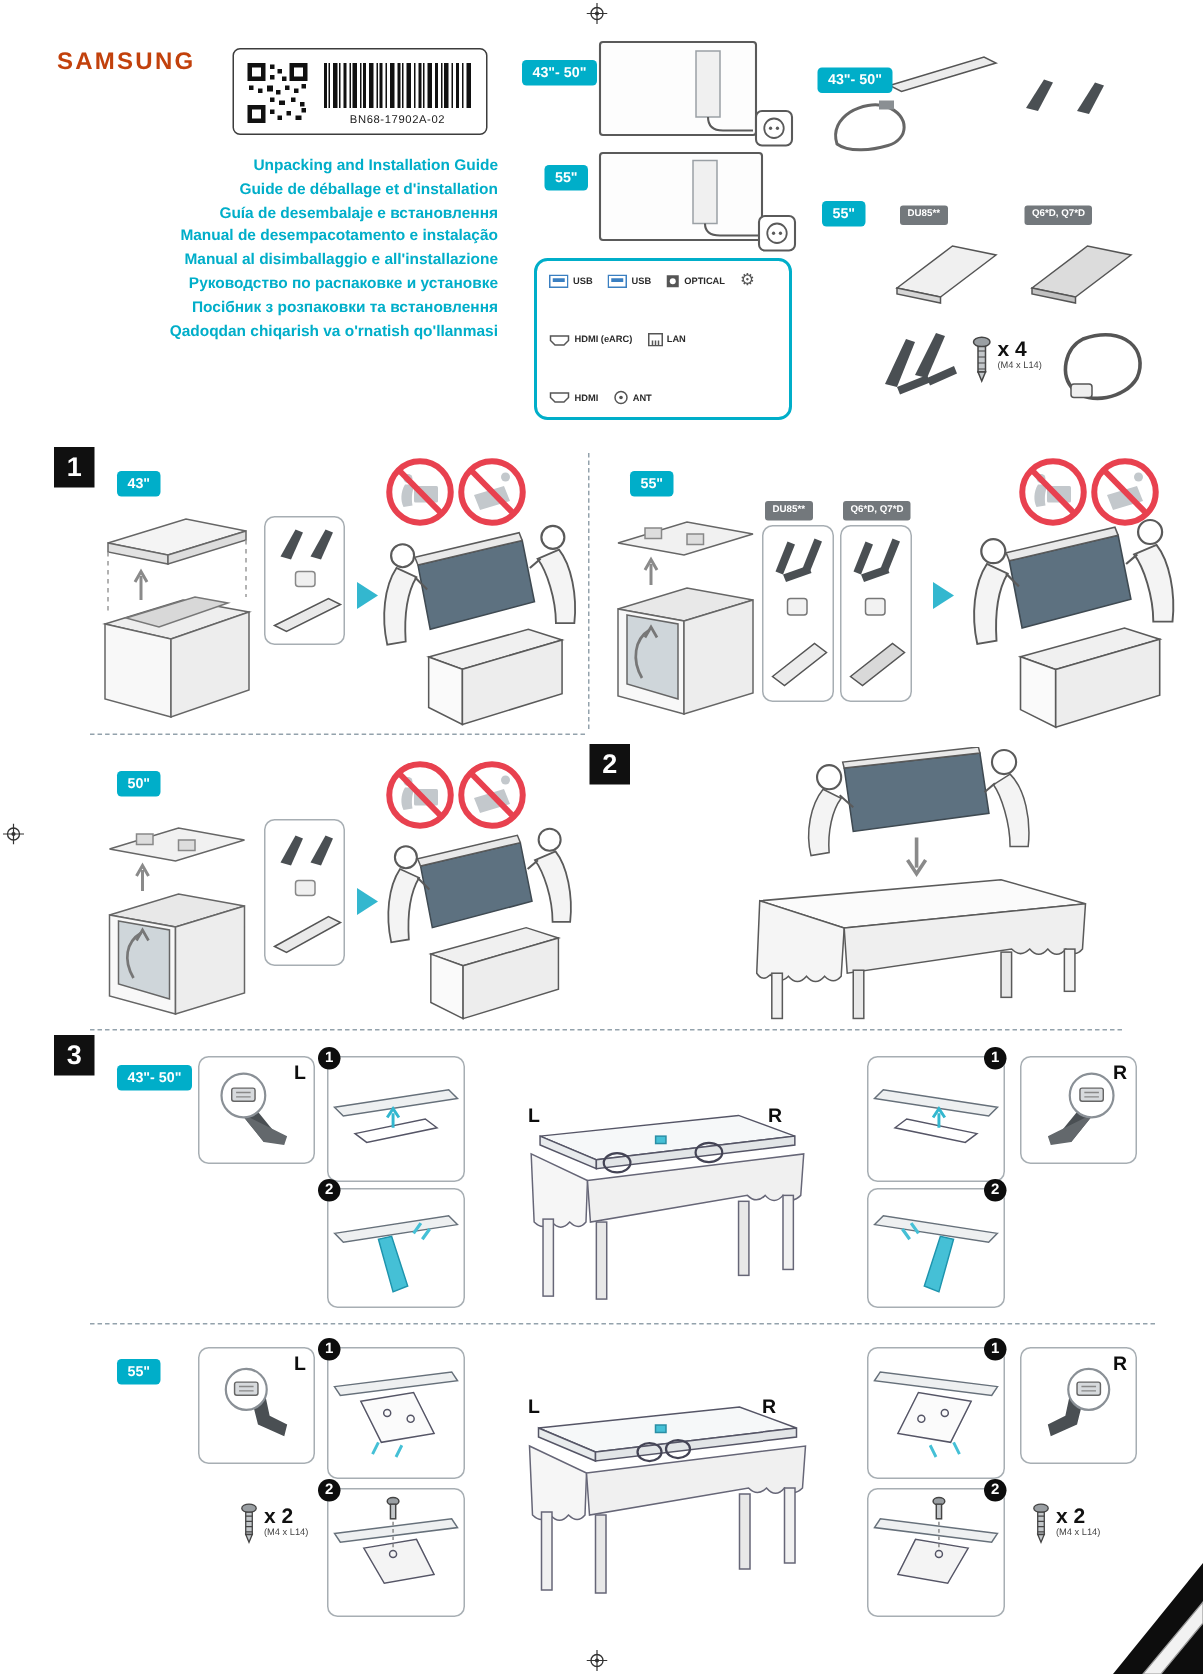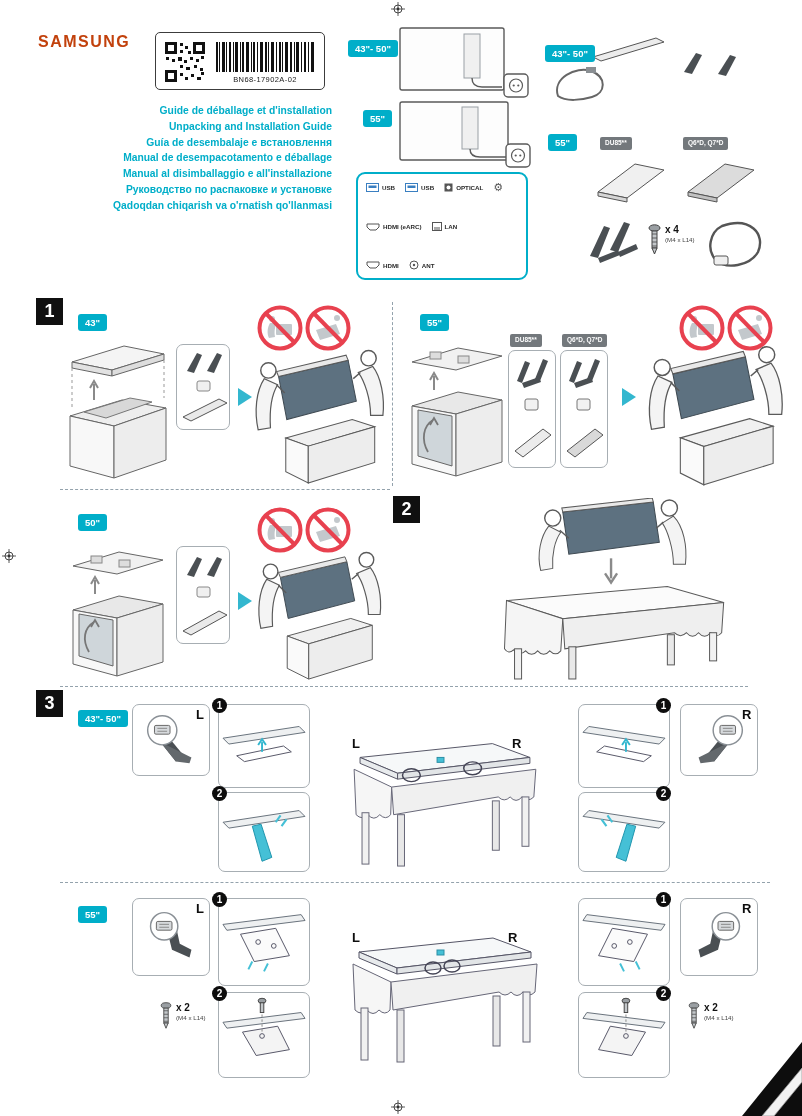--- a/index.html
+++ b/index.html
@@ -19,21 +19,21 @@
   .sidelabel{position:absolute;font-weight:bold;font-size:13px;color:#0d0d0d;z-index:3}
   .numcircle{position:absolute;width:15px;height:15px;border-radius:50%;background:#0d0d0d;color:#fff;font-size:10px;font-weight:bold;display:flex;align-items:center;justify-content:center;z-index:4}
   .tri-right{position:absolute;width:0;height:0;border-top:9px solid transparent;border-bottom:9px solid transparent;border-left:14px solid #33b7cf}
   .ports{position:absolute;left:356px;top:172px;width:172px;height:108px;border:2px solid #00aec9;border-radius:9px;background:#fff;padding:8px 8px;display:flex;flex-direction:column;justify-content:space-between}
   .prow{display:flex;align-items:center}
   .pcell{display:flex;align-items:center;gap:3px;margin-right:10px}
   .plabel{font-size:6.2px;font-weight:bold;color:#2a2a2a;white-space:nowrap}
   .gear{font-size:11px;color:#555;line-height:1}
   .xnote{position:absolute;display:flex;align-items:flex-start;gap:4px;z-index:2}
   .xcol{display:flex;flex-direction:column}
-  .xqty{font-size:10px;font-weight:bold;color:#111;line-height:1.15}
+  .xqty{font-size:14px;font-weight:bold;color:#111;line-height:1.15}
   .xspec{font-size:6.2px;color:#444}
   svg{display:block}
 </style>
 </head>
 <body>
 
 <div class="page">
 
   <svg class="abs" style="left:391px;top:2px" width="14" height="14" viewBox="0 0 14 14">
     <circle cx="7" cy="7" r="4" fill="none" stroke="#333" stroke-width="0.9"></circle>
@@ -114,26 +114,27 @@
         <rect x="85" y="0" width="1" height="30"></rect>
           <rect x="88" y="0" width="2" height="30"></rect>
           <rect x="92" y="0" width="1" height="30"></rect>
           <rect x="95" y="0" width="3" height="30"></rect>
       </g>
     </svg>
     <div class="partnum">BN68-17902A-02</div>
   </div>
 
   <div class="titles">
+    <div>Unpacking and Installation Guide</div>
     <div>Guide de déballage et d'installation</div>
-    <div>Unpacking and Installation Guide</div>
     <div>Guía de desembalaje e встановлення</div>
-    <div>Manual de desempacotamento e déballage</div>
+    <div>Manual de desempacotamento e instalação</div>
     <div>Manual al disimballaggio e all'installazione</div>
     <div>Руководство по распаковке и установке</div>
+    <div>Посібник з розпаковки та встановлення</div>
     <div>Qadoqdan chiqarish va o'rnatish qo'llanmasi</div>
   </div>
 
   <span class="badge" style="left:348px;top:40px">43"- 50"</span>
   <svg class="abs" style="left:398px;top:26px" width="135" height="72" viewBox="0 0 135 72">
     <rect x="2" y="2" width="104" height="62" rx="2" fill="#fdfdfd" stroke="#5a5a5a" stroke-width="1.4"></rect>
     <rect x="66" y="8" width="16" height="44" fill="#f0f0f0" stroke="#9aa0a5"></rect>
     <path d="M74 52 Q74 61 84 61 L104 61" fill="none" stroke="#5a5a5a" stroke-width="1.4"></path>
     <rect x="106" y="48" width="24" height="23" rx="4" fill="#fff" stroke="#5a5a5a" stroke-width="1.4"></rect>
     <circle cx="118" cy="59.5" r="6.5" fill="none" stroke="#5a5a5a" stroke-width="1.2"></circle>

